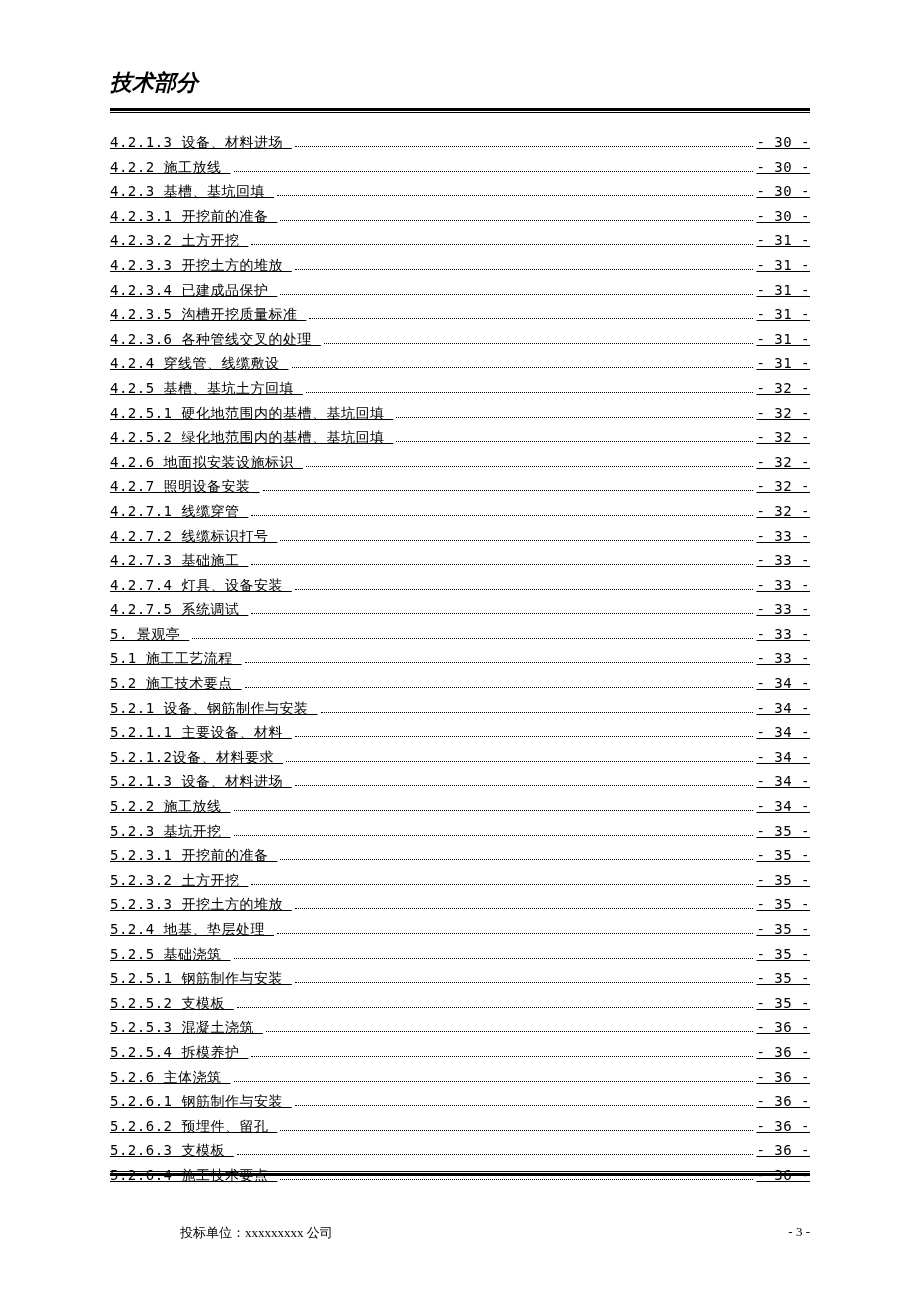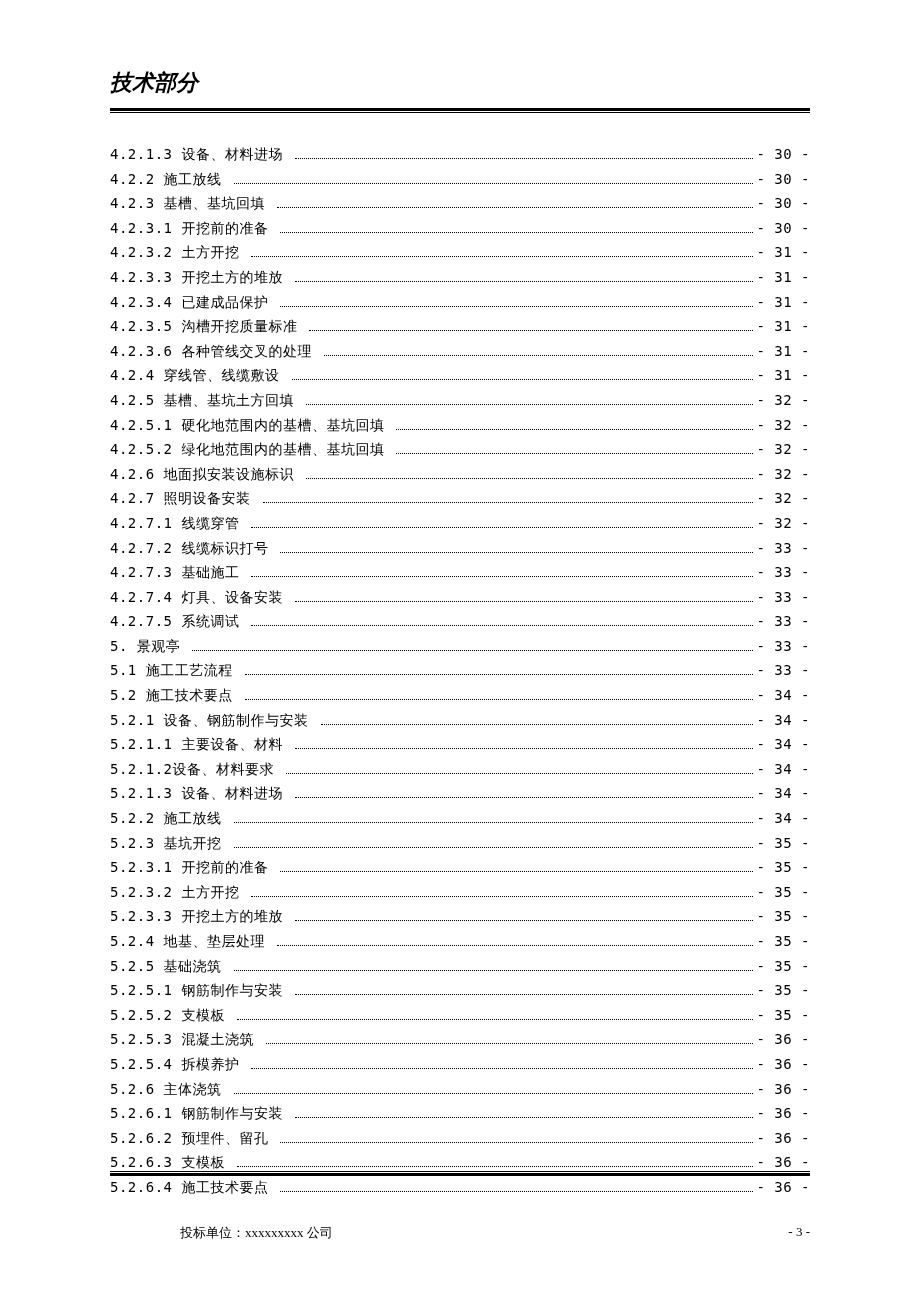--- a/index.html
+++ b/index.html
@@ -32,21 +32,22 @@
     font-style: italic;
   }
   .top-rule {
     border: none;
     border-top: 3px solid #000;
     border-bottom: 1px solid #000;
     height: 5px;
     margin-top: 2px;
   }
   .toc {
-    margin-top: 34px;
+    margin-top: 22px;
+    text-decoration: underline;
   }
   .toc-entry {
     display: flex;
     align-items: baseline;
     font-size: 14px;
     line-height: 1.0;
     margin-bottom: 9.6px;
     font-family: "SimSun", "宋体", monospace;
     letter-spacing: 0.5px;
   }

